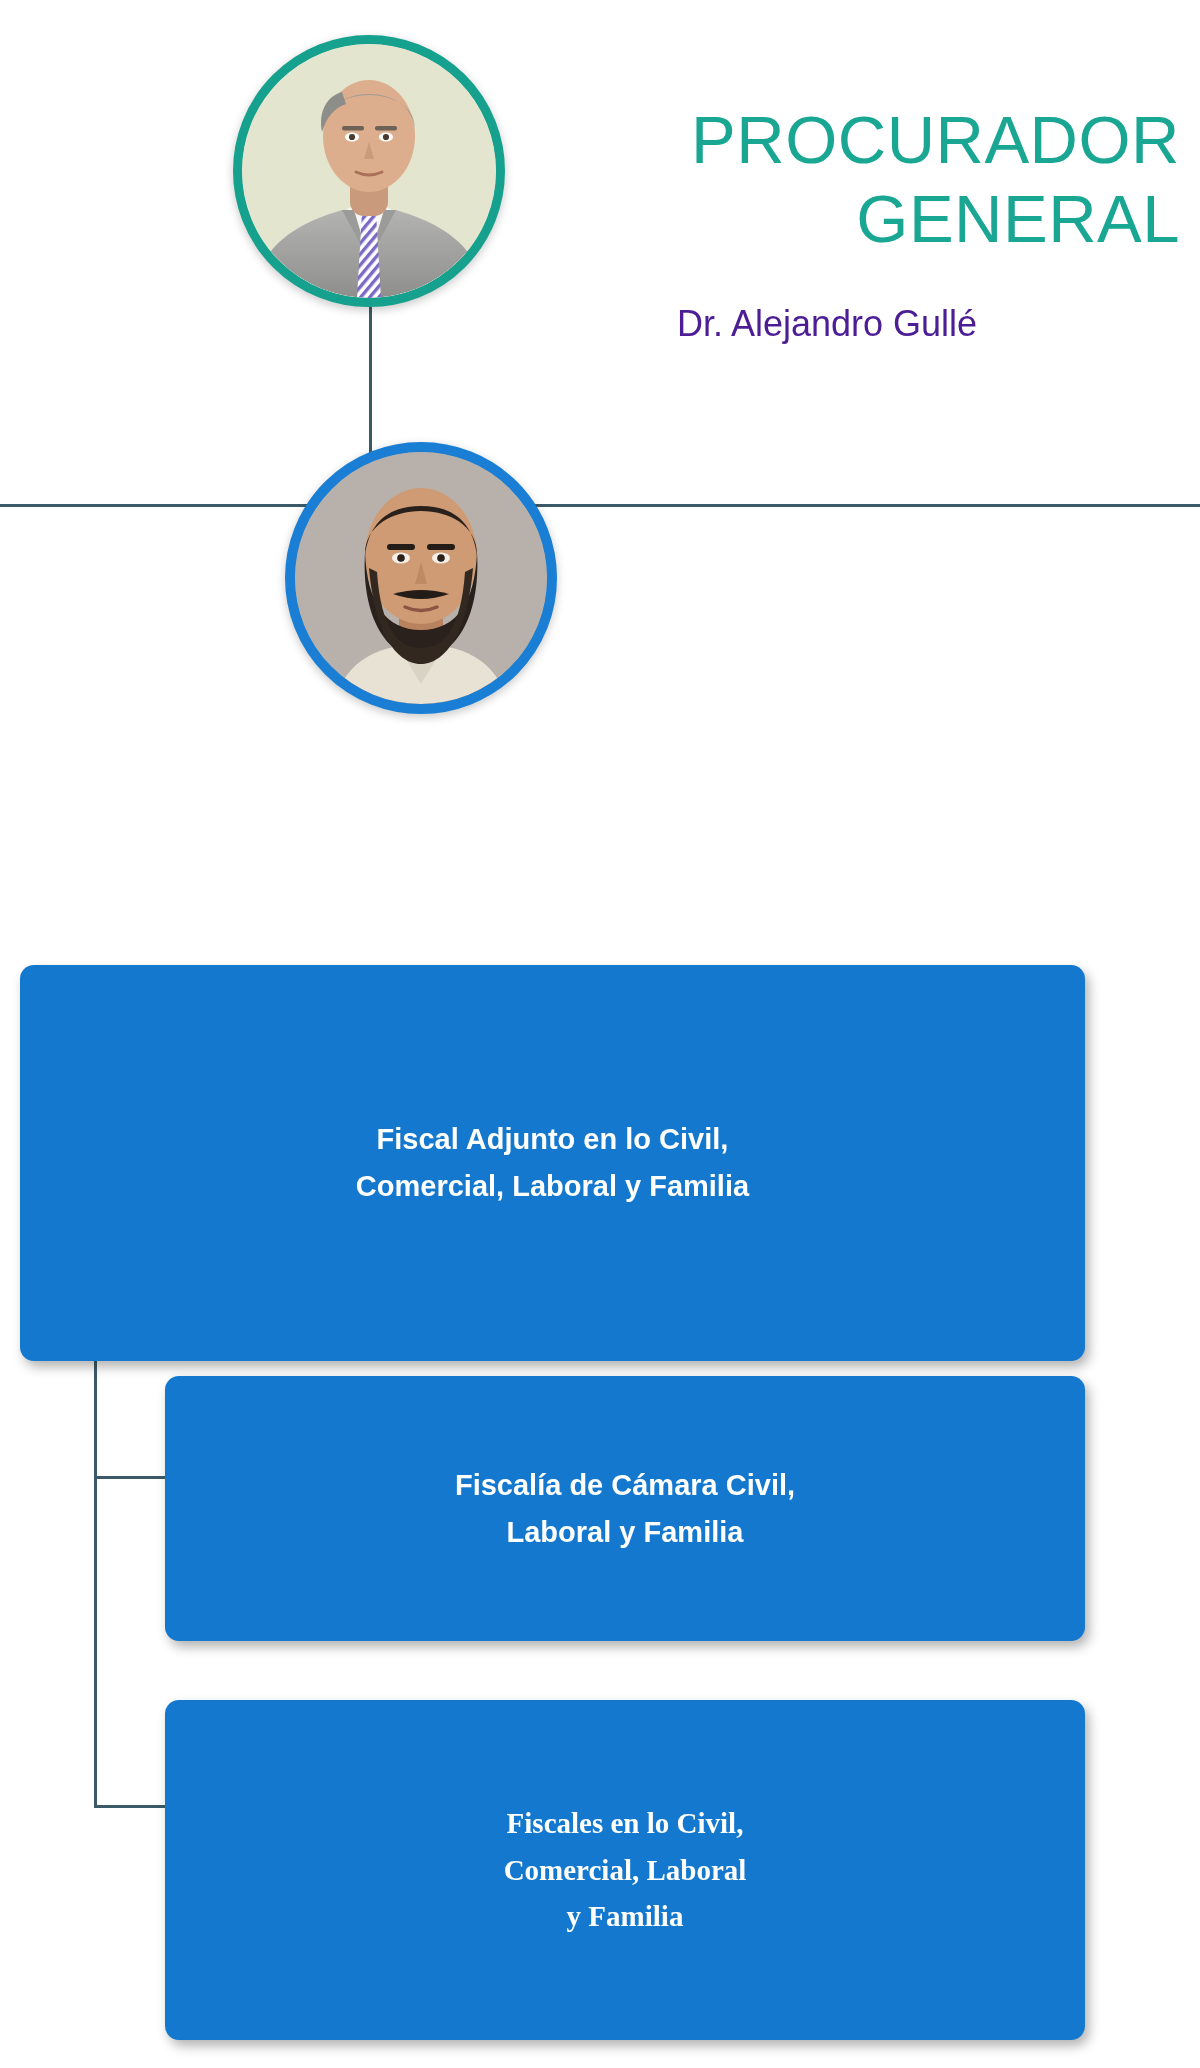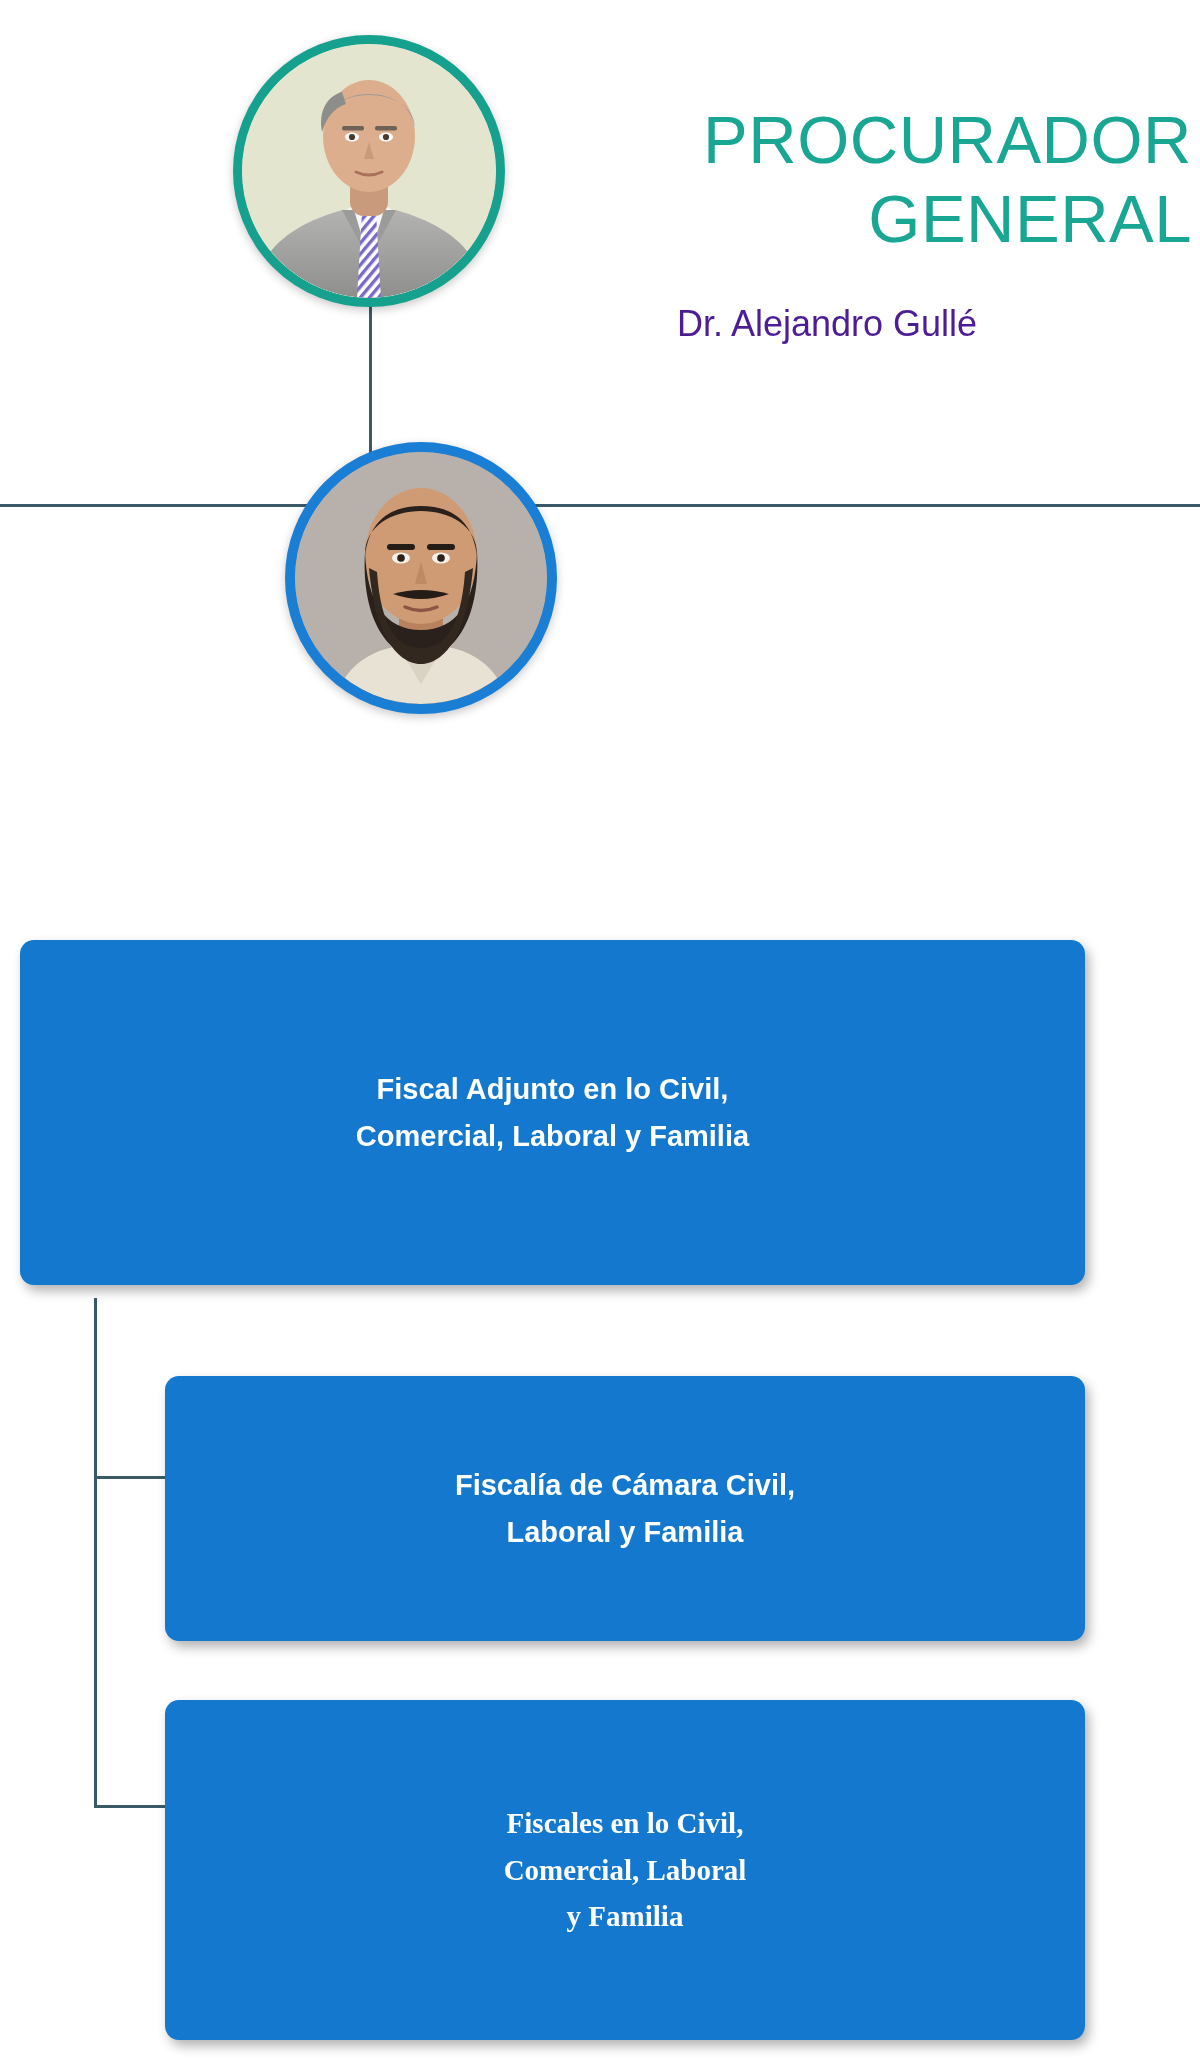--- a/index.html
+++ b/index.html
@@ -60,21 +60,21 @@
     background: #b9b2ac;
   }
 
   
   #procurador-title {
     position: absolute;
     left: 500px;
     top: 100px;
     width: 700px;
     text-align: right;
-    padding-right: 8px;
+    padding-right: 20px;
     box-sizing: border-box;
     color: #19A693;
     font-size: 67px;
     line-height: 1.18;
     font-weight: 400;
     letter-spacing: 0.5px;
     white-space: pre-line;
   }
   #procurador-name {
     position: absolute;
@@ -115,23 +115,23 @@
     color: #f4f8fb;
     font-weight: 400;
     font-size: 31px;
     line-height: 1.5;
     text-align: center;
     margin-top: 6px;
   }
 
   #card-fiscal-adjunto {
     left: 20px;
-    top: 940px;
+    top: 965px;
     width: 1065px;
-    height: 345px;
+    height: 396px;
   }
   #card-fiscalia-camara {
     left: 165px;
     top: 1376px;
     width: 920px;
     height: 265px;
   }
   #card-fiscales {
     left: 165px;
     top: 1700px;

